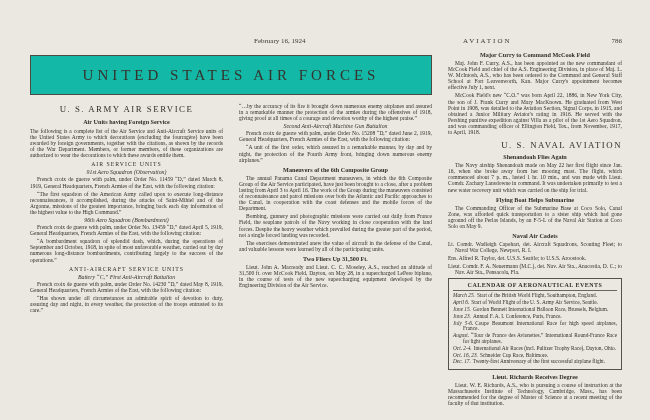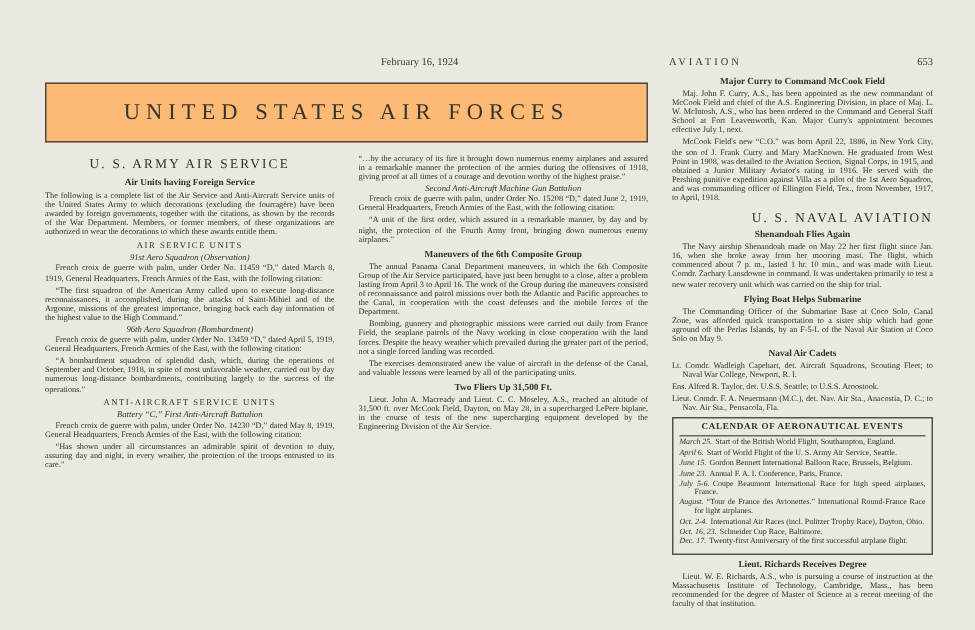--- a/index.html
+++ b/index.html
@@ -2,24 +2,24 @@
 <html><head>
 <meta charset="utf-8">
 <style>
   *{margin:0;padding:0;box-sizing:border-box;}
   html,body{width:650px;height:420px;}
   body{overflow:hidden;background:#d8d6ce;}
   .page{position:relative;width:650px;height:420px;background:#eae8e0;color:#312f2a;
         font-family:"Liberation Serif","DejaVu Serif",serif;overflow:hidden;}
   .running-head{position:absolute;top:37px;left:30px;right:28px;height:10px;font-size:7px;color:#3a3833;}
   .rh-date{position:absolute;left:224px;top:0;}
-  .rh-journal{position:absolute;left:416px;top:0;letter-spacing:2px;}
+  .rh-journal{position:absolute;left:433px;top:0;letter-spacing:2px;}
   .rh-folio{position:absolute;right:0;top:0;}
   .masthead{position:absolute;top:55px;left:30px;width:402px;height:40px;border:1.5px solid #4d4a43;
-            display:flex;align-items:center;justify-content:center;background:#fdba74;text-align:right;}
+            display:flex;align-items:center;justify-content:center;background:#14b8a6;text-align:right;}
   .masthead-title{font-size:15px;letter-spacing:4px;color:#35332d;white-space:nowrap;}
   .col{position:absolute;overflow:hidden;}
   .col-left{left:30px;top:103px;width:193px;height:309px;}
   .col-mid{left:239px;top:103px;width:193px;height:309px;}
   .col-right{left:448px;top:50px;width:174px;height:362px;}
   .body-p{font-size:5.5px;line-height:6.1px;text-align:justify;text-indent:7px;margin-bottom:2px;}
   .no-indent{text-indent:0;}
   .order{text-indent:-7px;padding-left:7px;}
   .h-dept{text-align:center;font-size:8.8px;letter-spacing:1.5px;margin:1px 0 4px;white-space:nowrap;}
   .h-naval{margin:5px 0 2px;text-align:right;}
@@ -35,21 +35,21 @@
   .cal-date{font-style:italic;margin-right:2px;}
 </style>
 </head>
 <body>
 
 <div class="page">
 
   <div class="running-head">
     <span class="rh-date">February 16, 1924</span>
     <span class="rh-journal">AVIATION</span>
-    <span class="rh-folio">653</span>
+    <span class="rh-folio">786</span>
   </div>
 
   <div class="masthead">
     <span class="masthead-title">UNITED STATES AIR FORCES</span>
   </div>
 
   <div class="col col-left">
     <div class="h-dept">U. S. ARMY AIR SERVICE</div>
     <div class="h-sub">Air Units having Foreign Service</div>
     <p class="body-p no-indent">The following is a complete list of the Air Service and Anti-Aircraft Service units of the United States Army to which decorations (excluding the fourragère) have been awarded by foreign governments, together with the citations, as shown by the records of the War Department. Members, or former members, of these organizations are authorized to wear the decorations to which these awards entitle them.</p>

